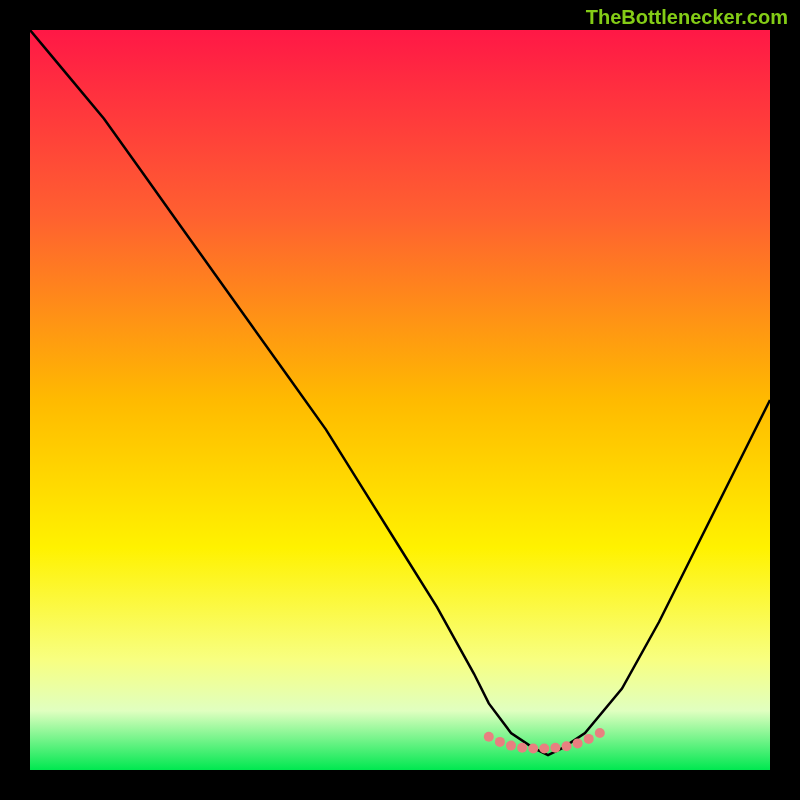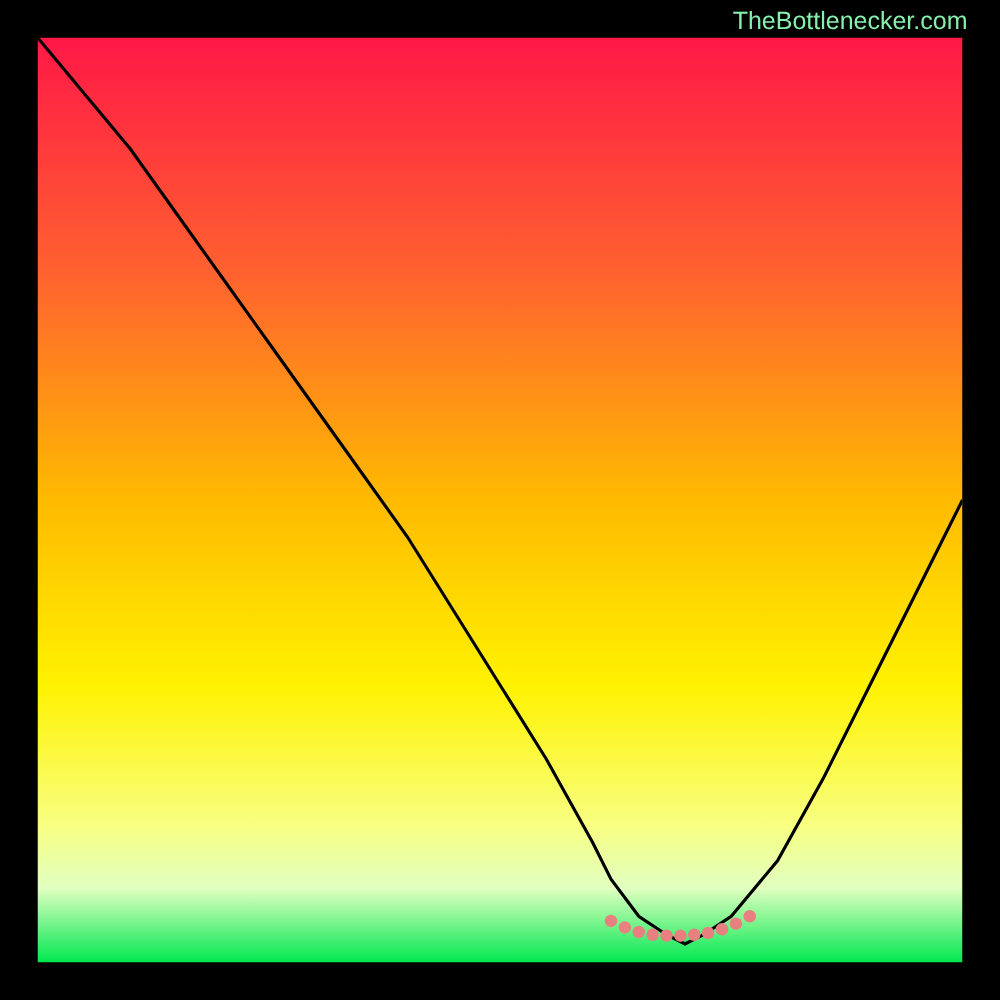--- a/index.html
+++ b/index.html
@@ -7,24 +7,24 @@
     padding: 0;
     width: 800px;
     height: 800px;
     background: #000;
     font-family: Arial, sans-serif;
     position: relative;
   }
   .watermark {
     position: absolute;
     top: 6px;
-    right: 26px;
-    color: #86efac;
+    right: 12px;
+    color: #84cc16;
     font-size: 20px;
-    font-weight: 400;
+    font-weight: 700;
     z-index: 10;
   }
   .chart-container {
     position: absolute;
     top: 30px;
     left: 30px;
     width: 740px;
     height: 740px;
   }
   svg {

